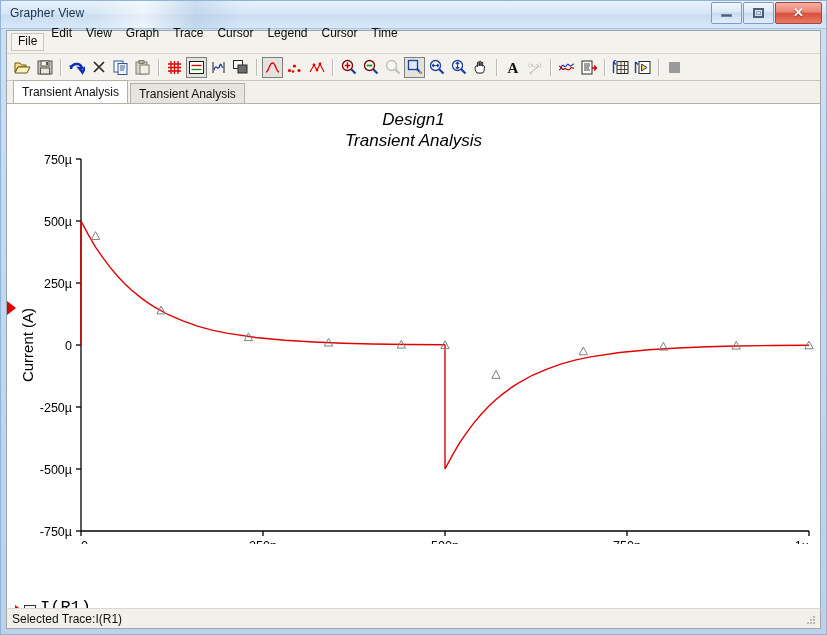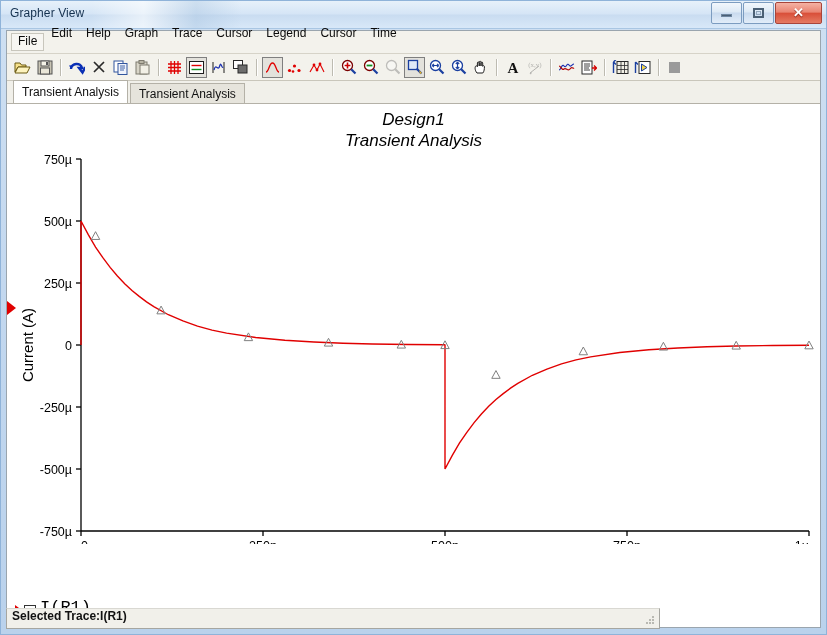--- a/index.html
+++ b/index.html
@@ -226,28 +226,27 @@
   .legend-line {
     position: absolute;
     left: 33px; top: 21px;
     width: 42px; height: 0;
     border-top: 1px solid #e00000;
   }
   
   .statusbar {
     position: absolute;
     left: 5px; bottom: 5px;
-    width: 654px; height: 21px;
+    width: 815px; height: 21px;
     box-sizing: border-box;
     background: #f1f0ea;
     border: 1px solid #a6a6a0;
     border-top-color: #d9d8d2;
     display: flex;
-    align-items: flex-start;
-    font-weight: bold;
+    align-items: center;
   }
   .status-text {
     font-size: 12px;
     color: #111;
     padding-left: 5px;
   }
   .grip {
     position: absolute;
     right: 3px; bottom: 2px;
     width: 12px; height: 12px;
@@ -278,21 +277,21 @@
         <span class="glyph-close">✕</span>
       </div>
     </div>
   </div>
 
   <div class="client">
 
     <div class="menubar">
       <div class="menu-item first">File</div>
       <div class="menu-item">Edit</div>
-      <div class="menu-item">Help</div>
+      <div class="menu-item">View</div>
       <div class="menu-item">Graph</div>
       <div class="menu-item">Trace</div>
       <div class="menu-item">Cursor</div>
       <div class="menu-item">Legend</div>
       <div class="menu-item">Cursor</div>
       <div class="menu-item">Time</div>
     </div>
 
     <div class="toolbar">
 

